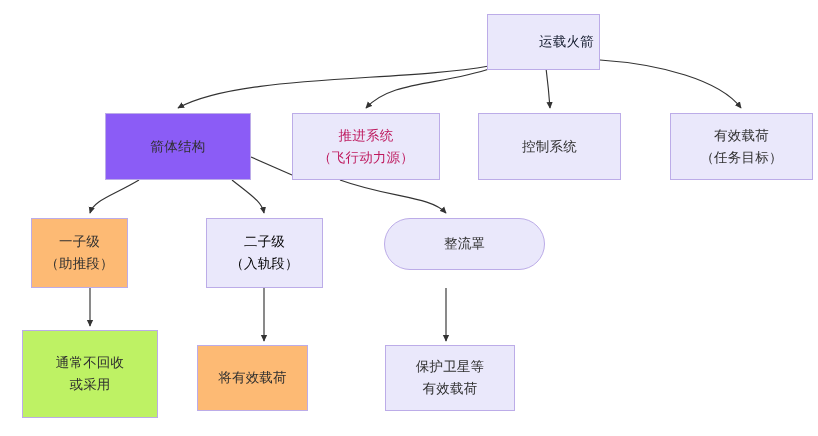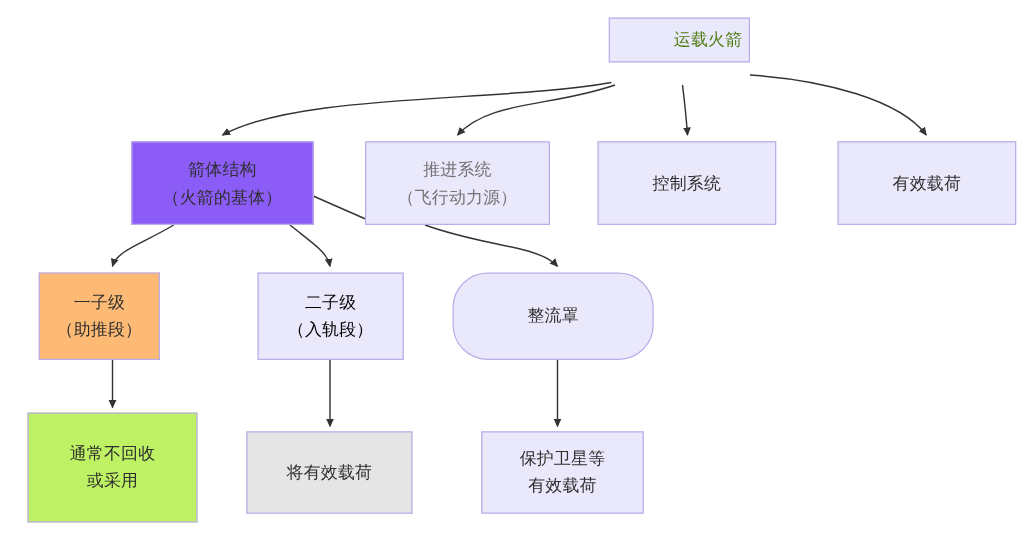--- a/index.html
+++ b/index.html
@@ -69,53 +69,53 @@
         <path d="M 340,180 C 390,198 430,196 446,213" stroke="#333333" marker-end="url(#arrow)"></path>
       </g>
     <g id="leaf-edge-paths" fill="none" stroke="#333333" stroke-width="1.15">
         <path d="M 90,288 L 90,326" stroke="#333333" marker-end="url(#arrow)"></path>
         <path d="M 264,288 L 264,341" stroke="#333333" marker-end="url(#arrow)"></path>
         <path d="M 446,288 L 446,341" stroke="#333333" marker-end="url(#arrow)"></path>
       </g>
   </svg>
 
   <div id="nodes-layer">
-      <div class="node" style="left: 487px; top: 14px; width: 113px; height: 36px; background: rgb(234, 232, 251); border-color: rgb(188, 172, 232); color: #4d7c0f; padding-left: 46px;">
+      <div class="node" style="left: 487px; top: 14px; width: 113px; height: 56px; background: rgb(234, 232, 251); border-color: rgb(188, 172, 232); color: #0f172a; padding-left: 46px;">
         <span class="line">运载火箭</span>
       </div>
       <div class="node" style="left: 105px; top: 113px; width: 146px; height: 67px; background: #8b5cf6; border-color: rgb(188, 172, 232); color: rgb(47, 47, 47);">
         <span class="line">箭体结构</span>
-        <span class="line">（火箭的基体）</span>
       </div>
-      <div class="node" style="left: 292px; top: 113px; width: 148px; height: 67px; background: rgb(234, 232, 251); border-color: rgb(188, 172, 232); color: #737373;">
+      <div class="node" style="left: 292px; top: 113px; width: 148px; height: 67px; background: rgb(234, 232, 251); border-color: rgb(188, 172, 232); color: #be185d;">
         <span class="line">推进系统</span>
         <span class="line">（飞行动力源）</span>
       </div>
       <div class="node" style="left: 478px; top: 113px; width: 143px; height: 67px; background: rgb(234, 232, 251); border-color: rgb(188, 172, 232); color: rgb(47, 47, 47); gap: 27px;">
         <span class="line">控制系统</span>
       </div>
       <div class="node" style="left: 670px; top: 113px; width: 143px; height: 67px; background: rgb(234, 232, 251); border-color: rgb(188, 172, 232); color: rgb(47, 47, 47);">
         <span class="line">有效载荷</span>
+        <span class="line">（任务目标）</span>
       </div>
       <div class="node" style="left: 31px; top: 218px; width: 97px; height: 70px; background: #fdba74; border-color: rgb(188, 172, 232); color: rgb(47, 47, 47);">
         <span class="line">一子级</span>
         <span class="line">（助推段）</span>
       </div>
       <div class="node" style="left: 206px; top: 218px; width: 117px; height: 70px; background: rgb(234, 232, 251); border-color: rgb(188, 172, 232); color: #000000;">
         <span class="line">二子级</span>
         <span class="line">（入轨段）</span>
       </div>
-      <div class="node" style="left: 362px; top: 218px; width: 161px; height: 70px; background: rgb(234, 232, 251); border-color: rgb(188, 172, 232); color: rgb(47, 47, 47); border-radius: 28px;">
+      <div class="node" style="left: 384px; top: 218px; width: 161px; height: 52px; background: rgb(234, 232, 251); border-color: rgb(188, 172, 232); color: rgb(47, 47, 47); border-radius: 28px;">
         <span class="line">整流罩</span>
       </div>
       <div class="node" style="left: 22px; top: 330px; width: 136px; height: 88px; background: #bef264; border-color: rgb(188, 172, 232); color: rgb(47, 47, 47);">
         <span class="line">通常不回收</span>
         <span class="line">或采用</span>
       </div>
-      <div class="node" style="left: 197px; top: 345px; width: 133px; height: 66px; background: #e5e5e5; border-color: rgb(188, 172, 232); color: rgb(47, 47, 47);">
+      <div class="node" style="left: 197px; top: 345px; width: 111px; height: 66px; background: #fdba74; border-color: rgb(188, 172, 232); color: rgb(47, 47, 47);">
         <span class="line">将有效载荷</span>
       </div>
       <div class="node" style="left: 385px; top: 345px; width: 130px; height: 66px; background: rgb(234, 232, 251); border-color: rgb(188, 172, 232); color: rgb(47, 47, 47);">
         <span class="line">保护卫星等</span>
         <span class="line">有效载荷</span>
       </div>
     </div>
 
 </div>
 

